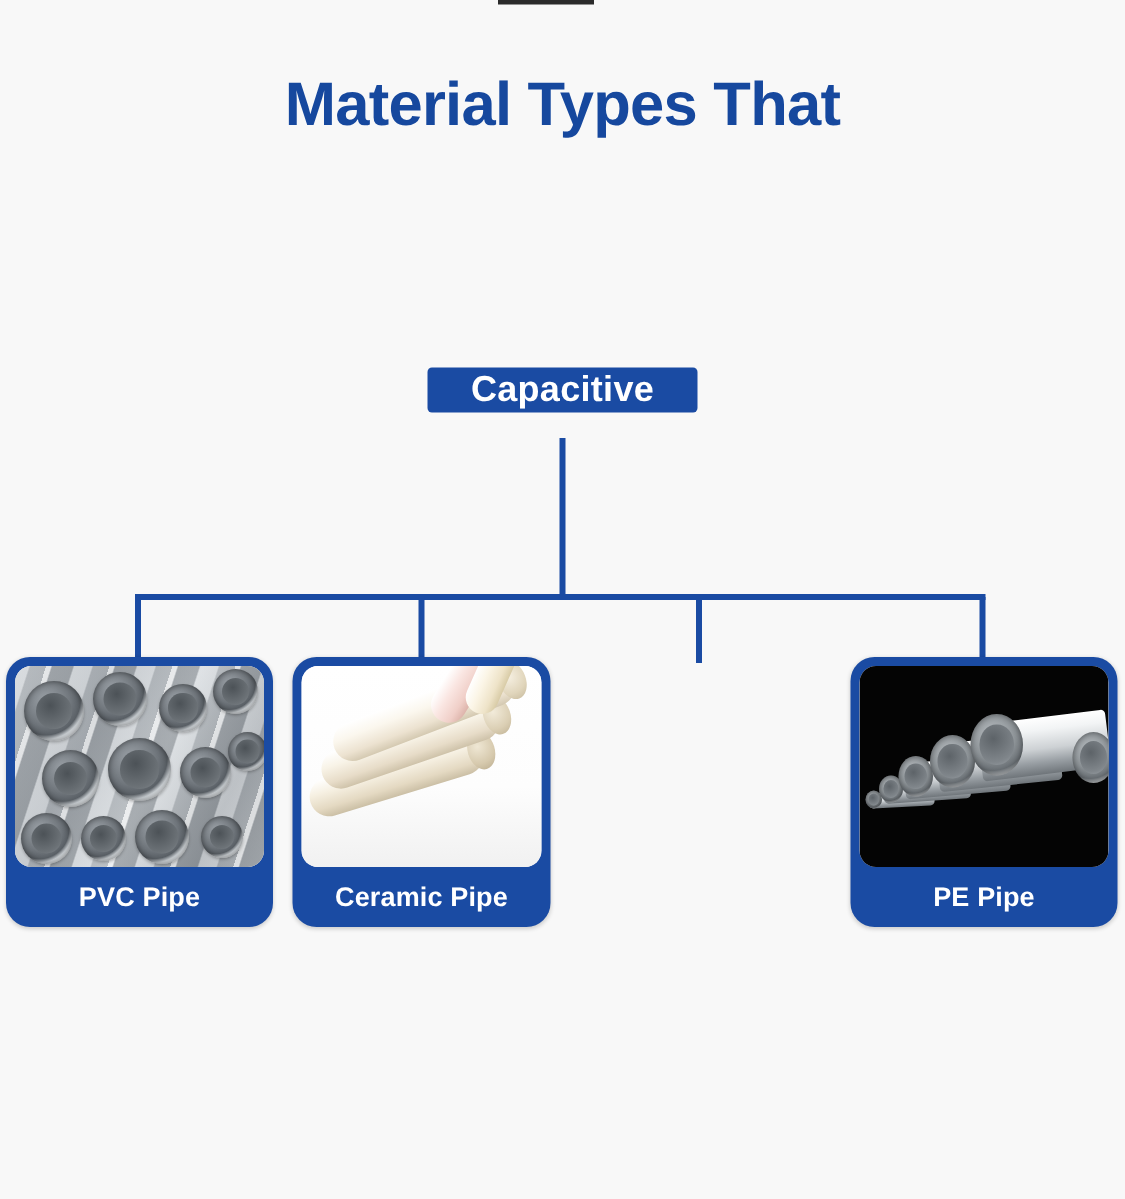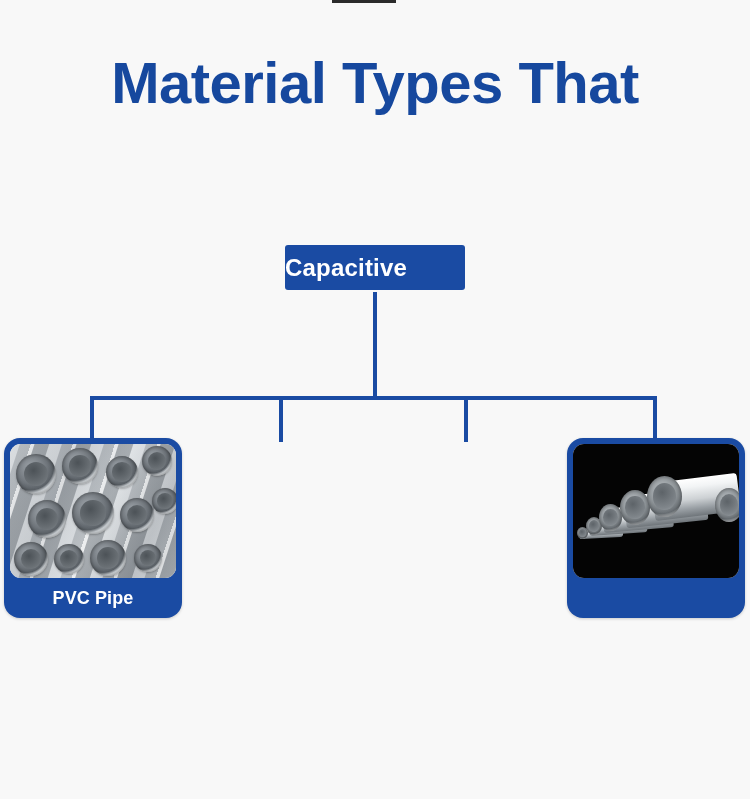--- a/index.html
+++ b/index.html
@@ -12,37 +12,37 @@
   .page { position: relative; width: 750px; height: 799px; background: #f8f8f8; }
 
   
   .top-bar {
     position: absolute; left: 332px; top: 0; width: 64px; height: 3px;
     background: #2b2b2b;
   }
 
   
   .title {
-    position: absolute; left: 0; top: 58px; width: 750px;
+    position: absolute; left: 0; top: 44px; width: 750px;
     text-align: center;
     color: #16489e;
     font-weight: 800;
-    font-size: 58px;
+    font-size: 41px;
     line-height: 50px;
     letter-spacing: -0.5px;
   }
   .title .line { display: block; }
 
   
   .cap-node {
     position: absolute; left: 285px; top: 245px;
-    width: 180px; height: 45px;
+    width: 180px; height: 30px;
     background: #1a4ba3;
     border-radius: 3px;
-    display: flex; align-items: center; justify-content: flex-start;
+    display: flex; align-items: center; justify-content: center;
     color: #ffffff; font-weight: 800; font-size: 24px;
     letter-spacing: 0.2px;
   }
 
   
   .conn { position: absolute; background: #1a4ba3; }
   .conn-stem   { left: 373px; top: 292px;  width: 4px;  height: 106px; }
   .conn-bus    { left: 90px;  top: 396px;  width: 567px; height: 4px; }
   .drop        { top: 398px;  width: 4px;  height: 44px; }
   .drop-1 { left: 90px; }
@@ -199,32 +199,59 @@
       <div class="ring" style="left:110px;top:54px;  width:34px; height:34px;"></div>
       <div class="ring" style="left:142px;top:44px;  width:26px; height:26px;"></div>
       <div class="ring" style="left:4px;  top:98px;  width:34px; height:34px;"></div>
       <div class="ring" style="left:44px; top:100px; width:30px; height:30px;"></div>
       <div class="ring" style="left:80px; top:96px;  width:36px; height:36px;"></div>
       <div class="ring" style="left:124px;top:100px; width:28px; height:28px;"></div>
     </div>
     <div class="card-label">PVC Pipe</div>
   </div>
 
+  <div class="card card-2">
+    <div class="card-photo">
+      <div class="cer-bg"></div>
+      <div class="cpipe" style="left:6px; top:78px; width:120px; height:26px; transform:rotate(-17deg);
+           background:linear-gradient(180deg,#ffffff 0%,#f6f0e2 35%,#e4d9c2 75%,#cbbfa5 100%);">
+        <div class="cap" style="background:radial-gradient(circle at 40% 38%,#efe7d4 0%,#d6c9ad 60%,#b9ab8d 100%);"></div>
+      </div>
+      <div class="cpipe" style="left:14px; top:60px; width:124px; height:26px; transform:rotate(-19deg);
+           background:linear-gradient(180deg,#ffffff 0%,#f8f3e7 35%,#e7dcc8 75%,#cec2a9 100%);">
+        <div class="cap" style="background:radial-gradient(circle at 40% 38%,#f2ebda 0%,#dbcfb4 60%,#bfb193 100%);"></div>
+      </div>
+      <div class="cpipe" style="left:22px; top:42px; width:128px; height:26px; transform:rotate(-21deg);
+           background:linear-gradient(180deg,#ffffff 0%,#fbf7ee 35%,#ece2d0 75%,#d4c9b1 100%);">
+        <div class="cap" style="background:radial-gradient(circle at 40% 38%,#f6f0e2 0%,#e0d5bb 60%,#c5b89b 100%);"></div>
+      </div>
+      <div class="cpipe" style="left:92px; top:24px; width:72px; height:24px; transform:rotate(-58deg);
+           background:linear-gradient(180deg,#ffffff 0%,#fae6e2 35%,#f0cfc8 75%,#ddb4ab 100%);">
+        
+      </div>
+      <div class="cpipe" style="left:116px; top:20px; width:76px; height:22px; transform:rotate(-66deg);
+           background:linear-gradient(180deg,#ffffff 0%,#fbf5e6 35%,#eee3c8 75%,#d8cba6 100%);">
+        
+      </div>
+    </div>
+    <div class="card-label">Ceramic Pipe</div>
+  </div>
 
 
   <div class="card card-4">
     <div class="card-photo">
       <div class="pe-bg"></div>
       <div class="pepipe" style="left:6px;  top:84px; width:44px; height:10px; transform:rotate(-3deg);"></div>
       <div class="pecap" style="left:4px;  top:83px; width:11px; height:12px;"></div>
       <div class="pepipe" style="left:16px; top:74px; width:58px; height:16px; transform:rotate(-4deg);"></div>
       <div class="pecap" style="left:13px; top:73px; width:16px; height:18px;"></div>
       <div class="pepipe" style="left:30px; top:62px; width:70px; height:24px; transform:rotate(-5deg);"></div>
       <div class="pecap" style="left:26px; top:60px; width:23px; height:27px;"></div>
       <div class="pepipe" style="left:52px; top:48px; width:82px; height:32px; transform:rotate(-6deg);"></div>
       <div class="pecap" style="left:47px; top:46px; width:30px; height:35px;"></div>
       <div class="pepipe" style="left:80px; top:34px; width:86px; height:38px; transform:rotate(-7deg);"></div>
       <div class="pecap" style="left:74px; top:32px; width:35px; height:41px;"></div>
       <div class="pecap" style="left:142px;top:44px; width:28px; height:34px;"></div>
     </div>
+    <div class="card-label">PE Pipe</div>
   </div>
 
 </div>
 
 </body></html>

